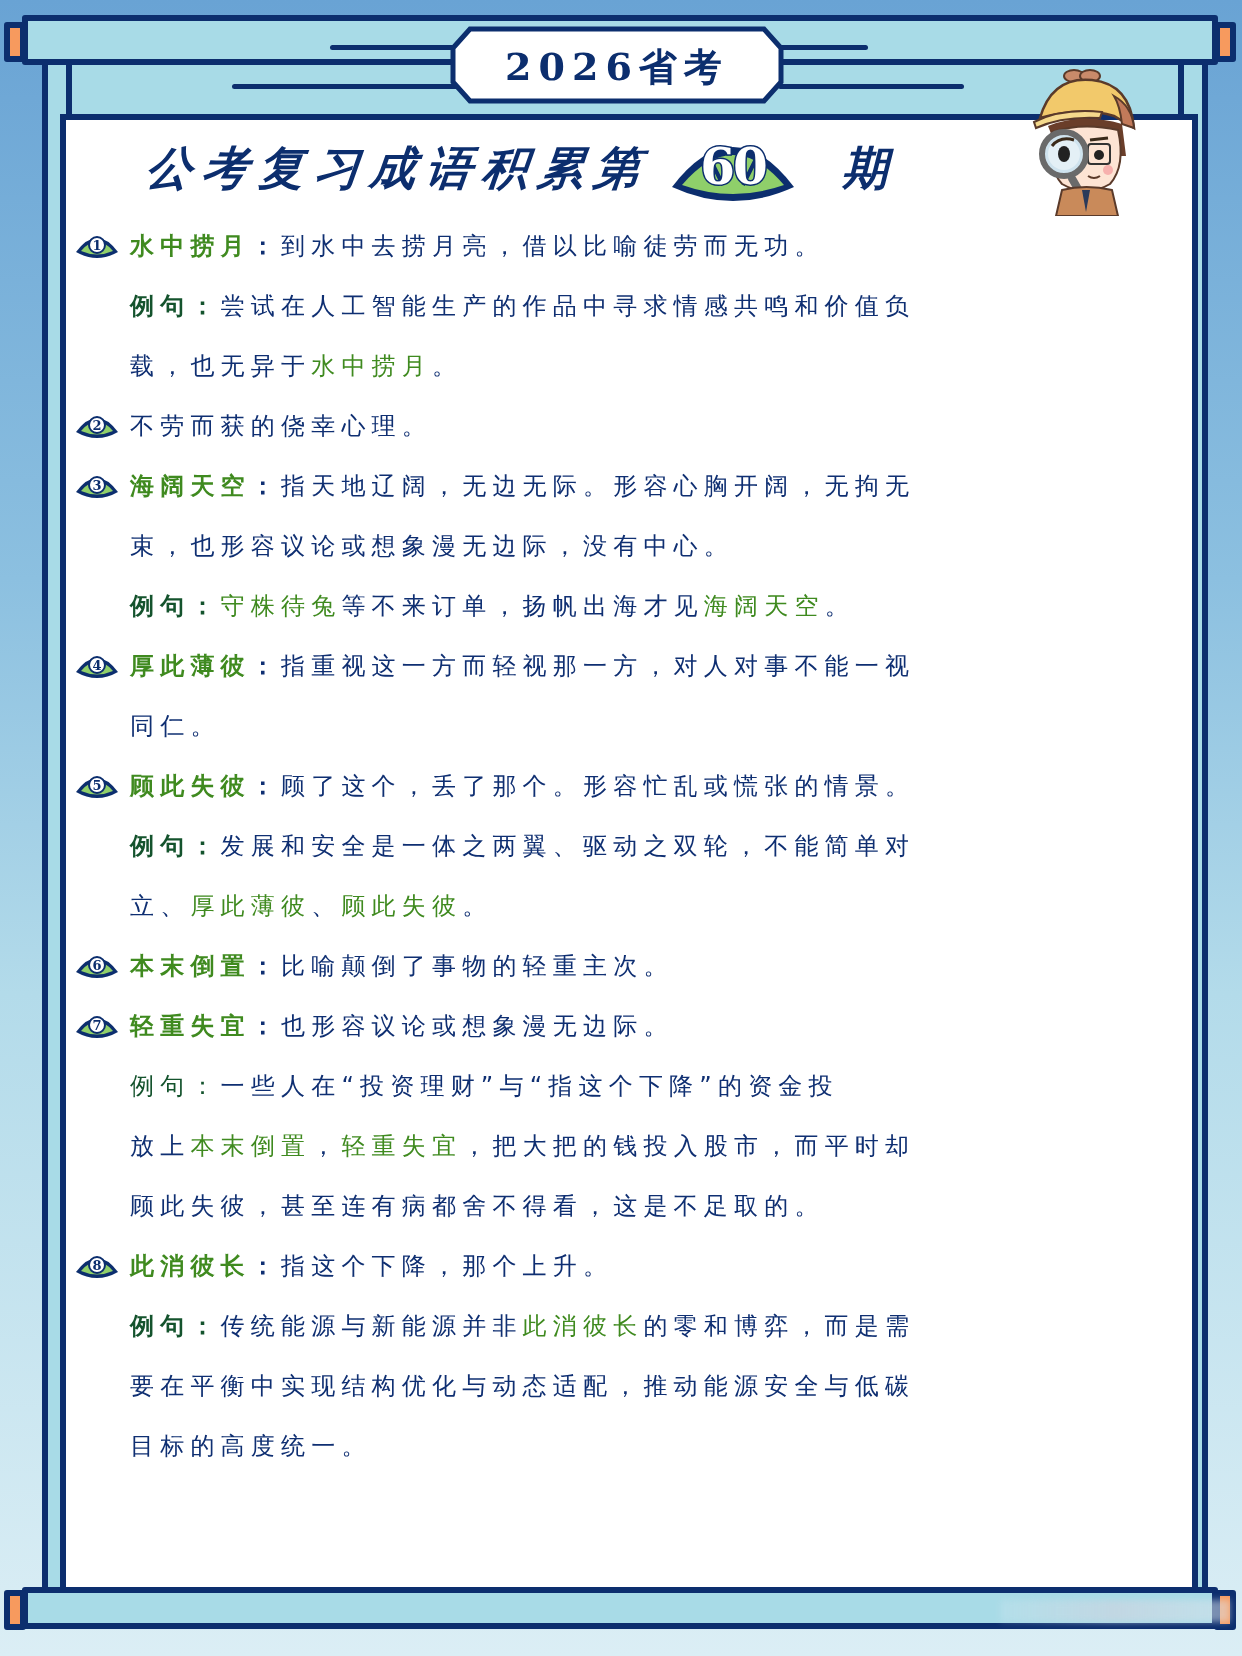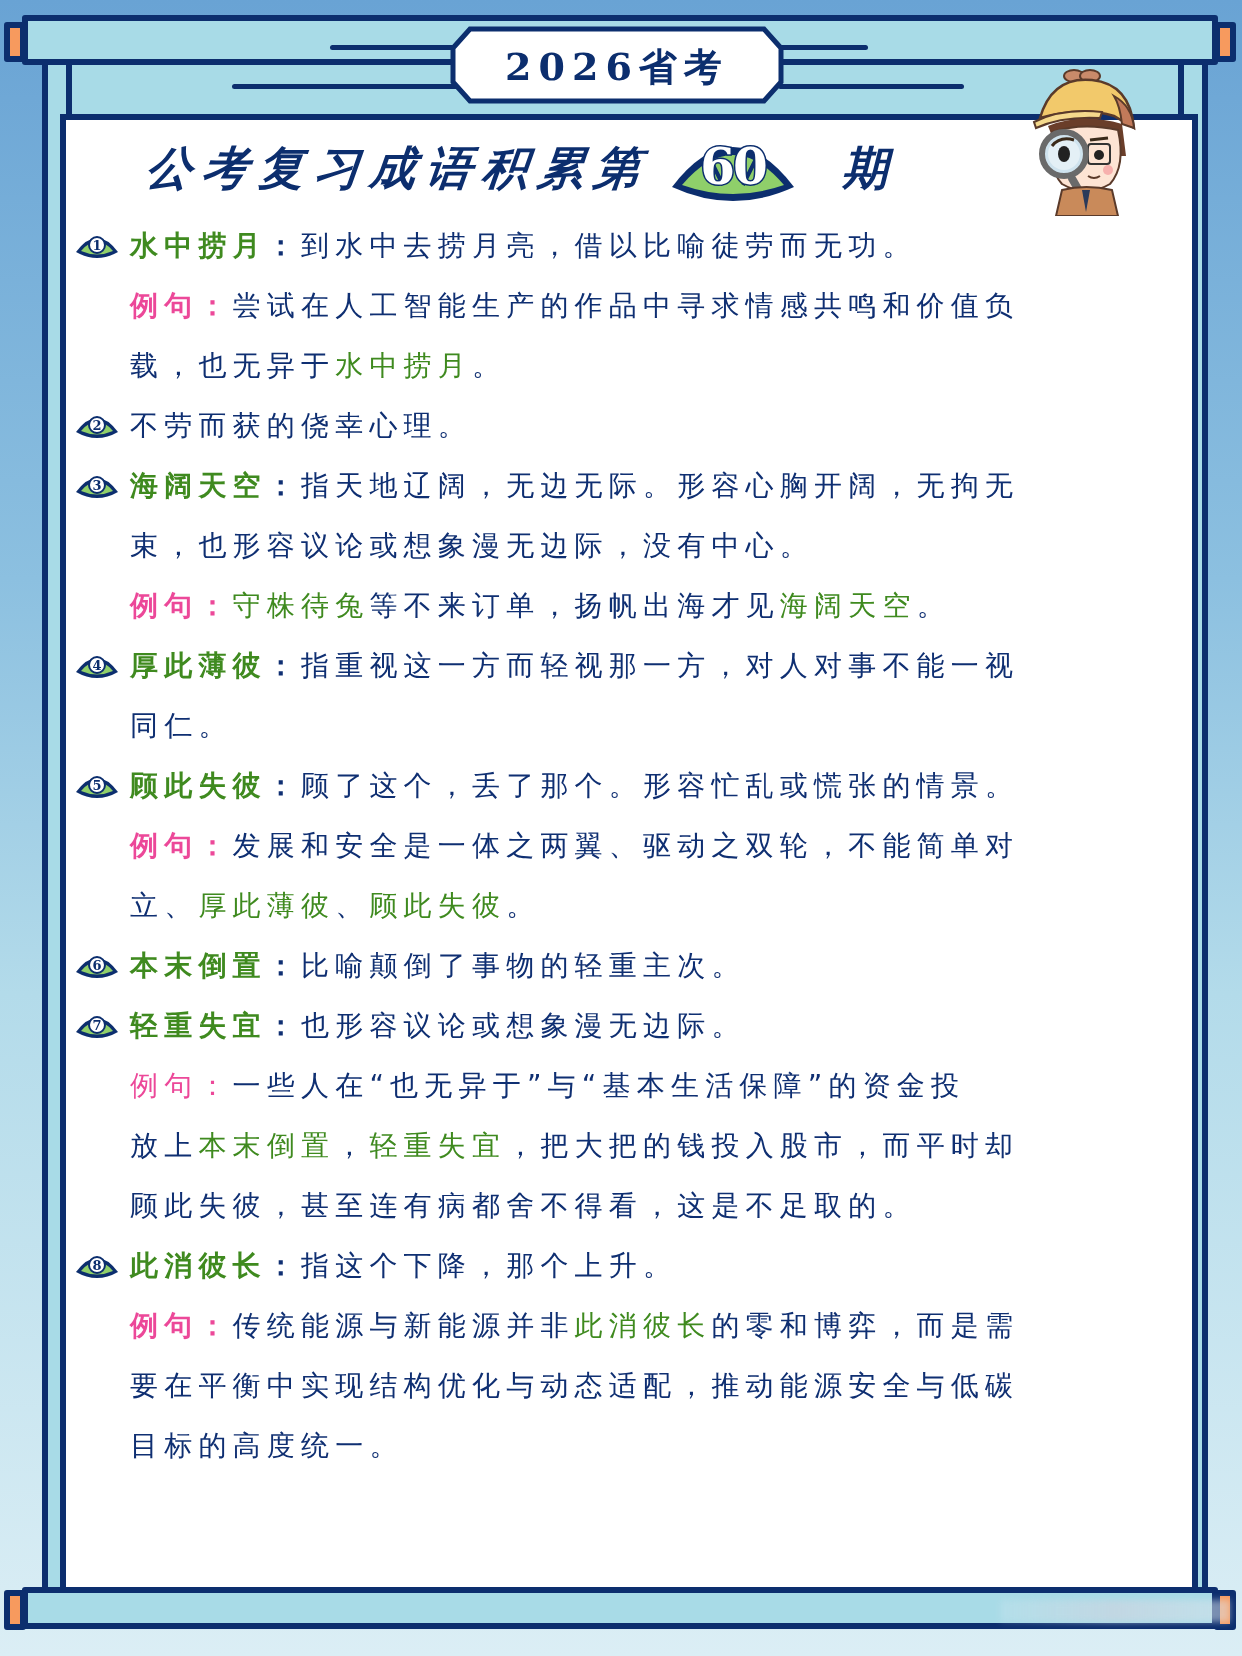--- a/index.html
+++ b/index.html
@@ -63,27 +63,27 @@
     font-size: 46px; color: #0c2e6e; margin-left: 22px;
   }
 
   
   .mascot { position: absolute; left: 1022px; top: 66px; width: 130px; height: 150px; }
 
   
   .content { position: absolute; left: 72px; top: 216px; width: 1112px; }
   .entry { position: relative; }
   .line {
-    font-size: 28px; line-height: 60px; color: #0f2f72; letter-spacing: 6.2px;
+    font-size: 24px; line-height: 60px; color: #0f2f72; letter-spacing: 6.2px;
     padding-left: 58px; white-space: nowrap;
   }
   .num-icon { position: absolute; left: 2px; top: 14px; width: 46px; height: 30px; }
   .term { color: #3f8a1f; font-weight: bold; }
   .hl { color: #3f8a1f; }
-  .label { font-weight: bold; color: #ec4899; }
+  .label { font-weight: bold; color: #14532d; }
   .label.plain { font-weight: normal; }
   .colon { font-weight: bold; }
 
   
   .wm {
     position: absolute; left: 1000px; top: 1600px; width: 230px; height: 22px;
     background: linear-gradient(90deg, rgba(230,240,246,0.2), rgba(200,214,226,0.8), rgba(220,230,238,0.5));
     filter: blur(3px);
   }
 </style>
@@ -221,21 +221,21 @@
       <div class="line"><span class="term">本末倒置</span><span class="colon">：</span><span>比喻颠倒了事物的轻重主次。</span></div>
     </div>
     <div class="entry">
 <svg class="num-icon" viewBox="0 0 46 30">
   <path d="M2,22 Q23,-6 44,22 Q23,34 2,22 Z" fill="#0c2e6e"></path>
   <path d="M7,21 Q23,2 39,21 Q23,28 7,21 Z" fill="#8fcf6a"></path>
   <circle cx="23" cy="15" r="8" fill="#ffffff" stroke="#0c2e6e" stroke-width="2"></circle>
   <text x="23" y="20" text-anchor="middle" font-family="DejaVu Serif, serif" font-weight="bold" font-size="13" fill="#0c2e6e">7</text>
 </svg>
       <div class="line"><span class="term">轻重失宜</span><span class="colon">：</span><span>也形容议论或想象漫无边际。</span></div>
-      <div class="line"><span class="label plain">例句：</span><span>一些人在“也无异于”与“基本生活保障”的资金投</span></div>
+      <div class="line"><span class="label plain">例句：</span><span>一些人在“投资理财”与“指这个下降”的资金投</span></div>
       <div class="line"><span>放上</span><span class="hl">本末倒置</span><span>，</span><span class="hl">轻重失宜</span><span>，把大把的钱投入股市，而平时却</span></div>
       <div class="line"><span>顾此失彼，甚至连有病都舍不得看，这是不足取的。</span></div>
     </div>
     <div class="entry">
 <svg class="num-icon" viewBox="0 0 46 30">
   <path d="M2,22 Q23,-6 44,22 Q23,34 2,22 Z" fill="#0c2e6e"></path>
   <path d="M7,21 Q23,2 39,21 Q23,28 7,21 Z" fill="#8fcf6a"></path>
   <circle cx="23" cy="15" r="8" fill="#ffffff" stroke="#0c2e6e" stroke-width="2"></circle>
   <text x="23" y="20" text-anchor="middle" font-family="DejaVu Serif, serif" font-weight="bold" font-size="13" fill="#0c2e6e">8</text>
 </svg>

